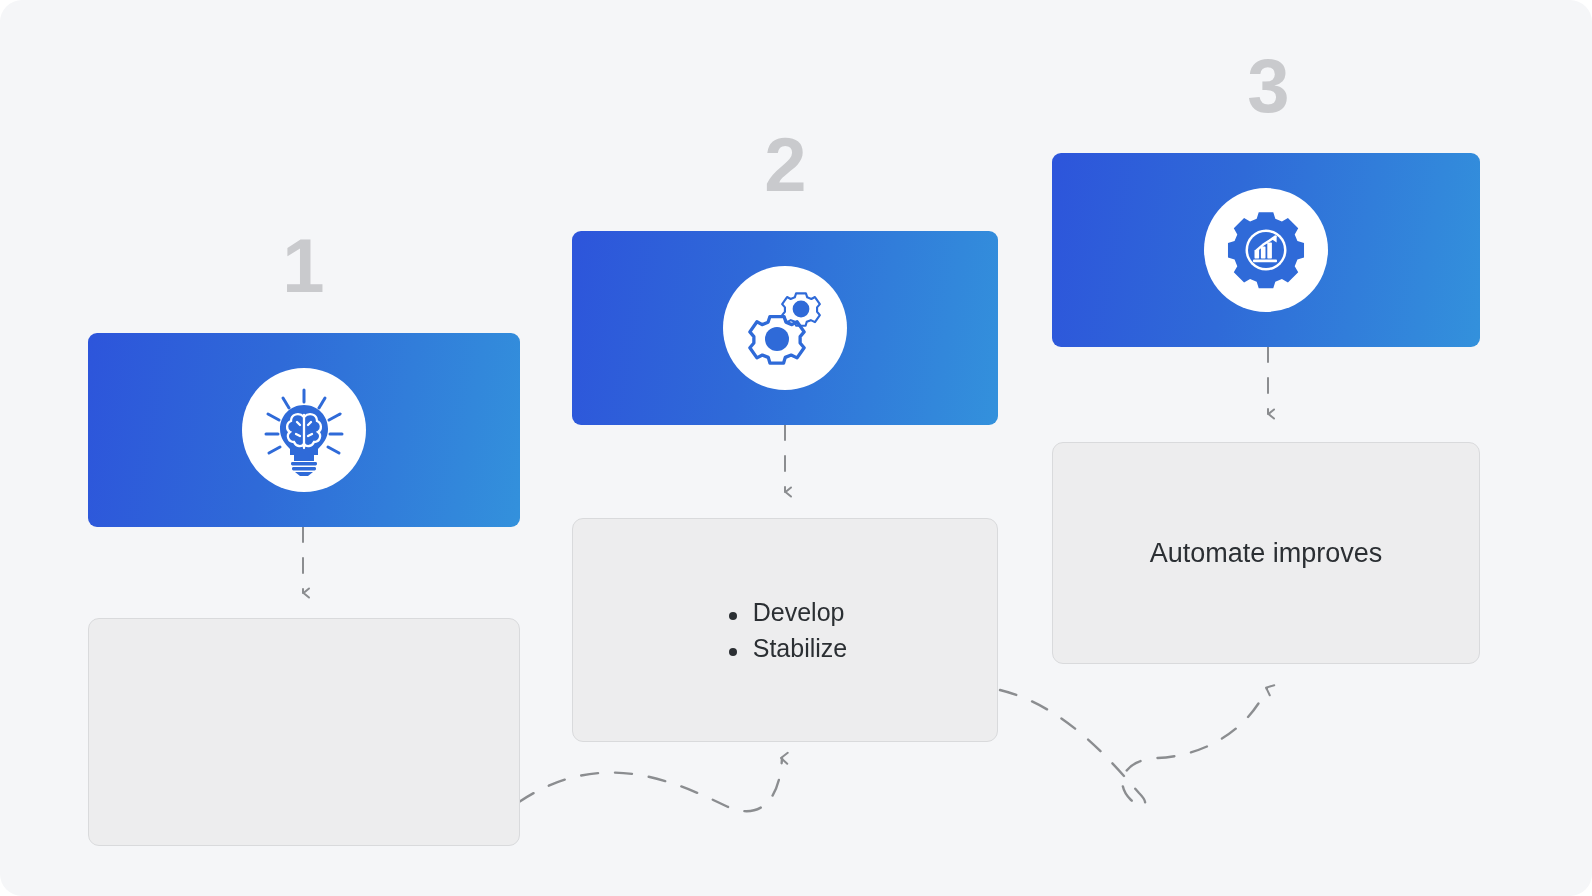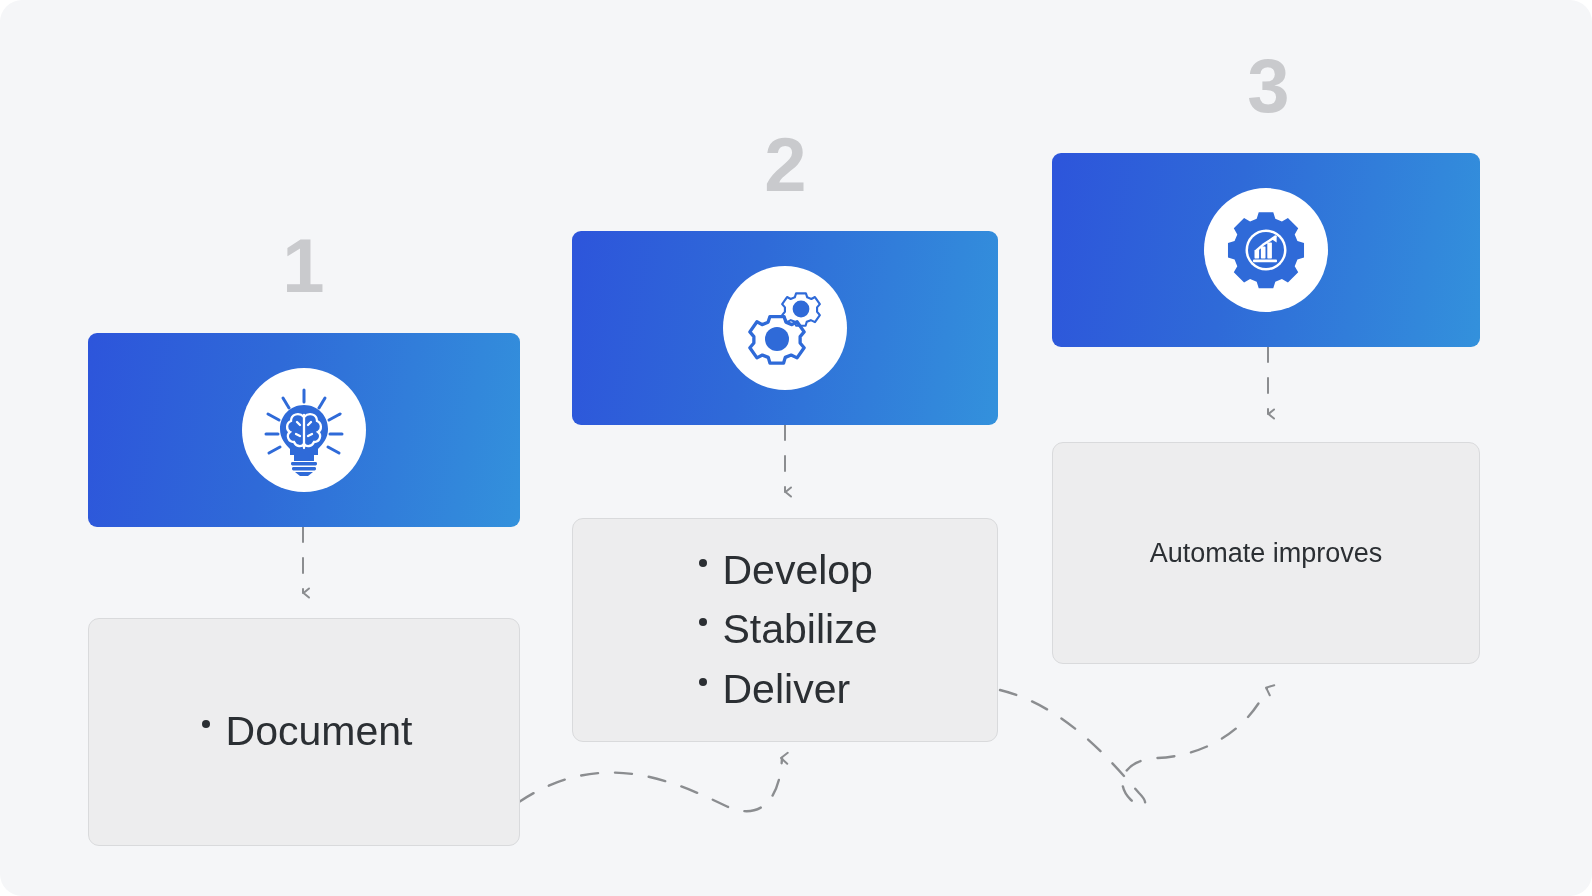--- a/index.html
+++ b/index.html
@@ -75,21 +75,21 @@
   }
   .bullet-list {
     margin: 0;
     padding: 0;
     list-style: none;
   }
   .bullet-list li {
     position: relative;
     padding-left: 30px;
     color: #2b2f33;
-    font-size: 41px;
+    font-size: 25px;
     font-weight: 400;
     line-height: 1.45;
     white-space: nowrap;
   }
   .bullet-list li::before {
     content: "";
     position: absolute;
     left: 6px;
     top: 18px;
     width: 8px;
@@ -184,21 +184,20 @@
             <rect x="33" y="78" width="26" height="3.4" rx="1.4"></rect>
             <rect x="34" y="83" width="24" height="3.4" rx="1.4"></rect>
             <path d="M37 88 L55 88 L50 92 L42 92 Z"></path>
           </g>
         </svg>
       </div>
     </div>
 
     <div class="text-card" style="left:88px; top:618px; width:432px; height:228px;">
       <ul class="bullet-list">
-        <li>Document</li>
       </ul>
     </div>
   </div>
 
   <div class="step">
 
     <div class="step-number" style="left:747px; top:127px; width:76px;">2</div>
 
     <div class="icon-card" style="left:572px; top:231px; width:426px; height:194px;">
       <div class="icon-bubble">
@@ -224,21 +223,20 @@
             <circle cx="0" cy="0" r="12" fill="#2f6ad8"></circle>
           </g>
         </svg>
       </div>
     </div>
 
     <div class="text-card" style="left:572px; top:518px; width:426px; height:224px;">
       <ul class="bullet-list">
         <li>Develop</li>
         <li>Stabilize</li>
-        <li>Deliver</li>
       </ul>
     </div>
   </div>
 
   <div class="step">
 
     <div class="step-number" style="left:1230px; top:48px; width:76px;">3</div>
 
     <div class="icon-card" style="left:1052px; top:153px; width:428px; height:194px;">
       <div class="icon-bubble">

